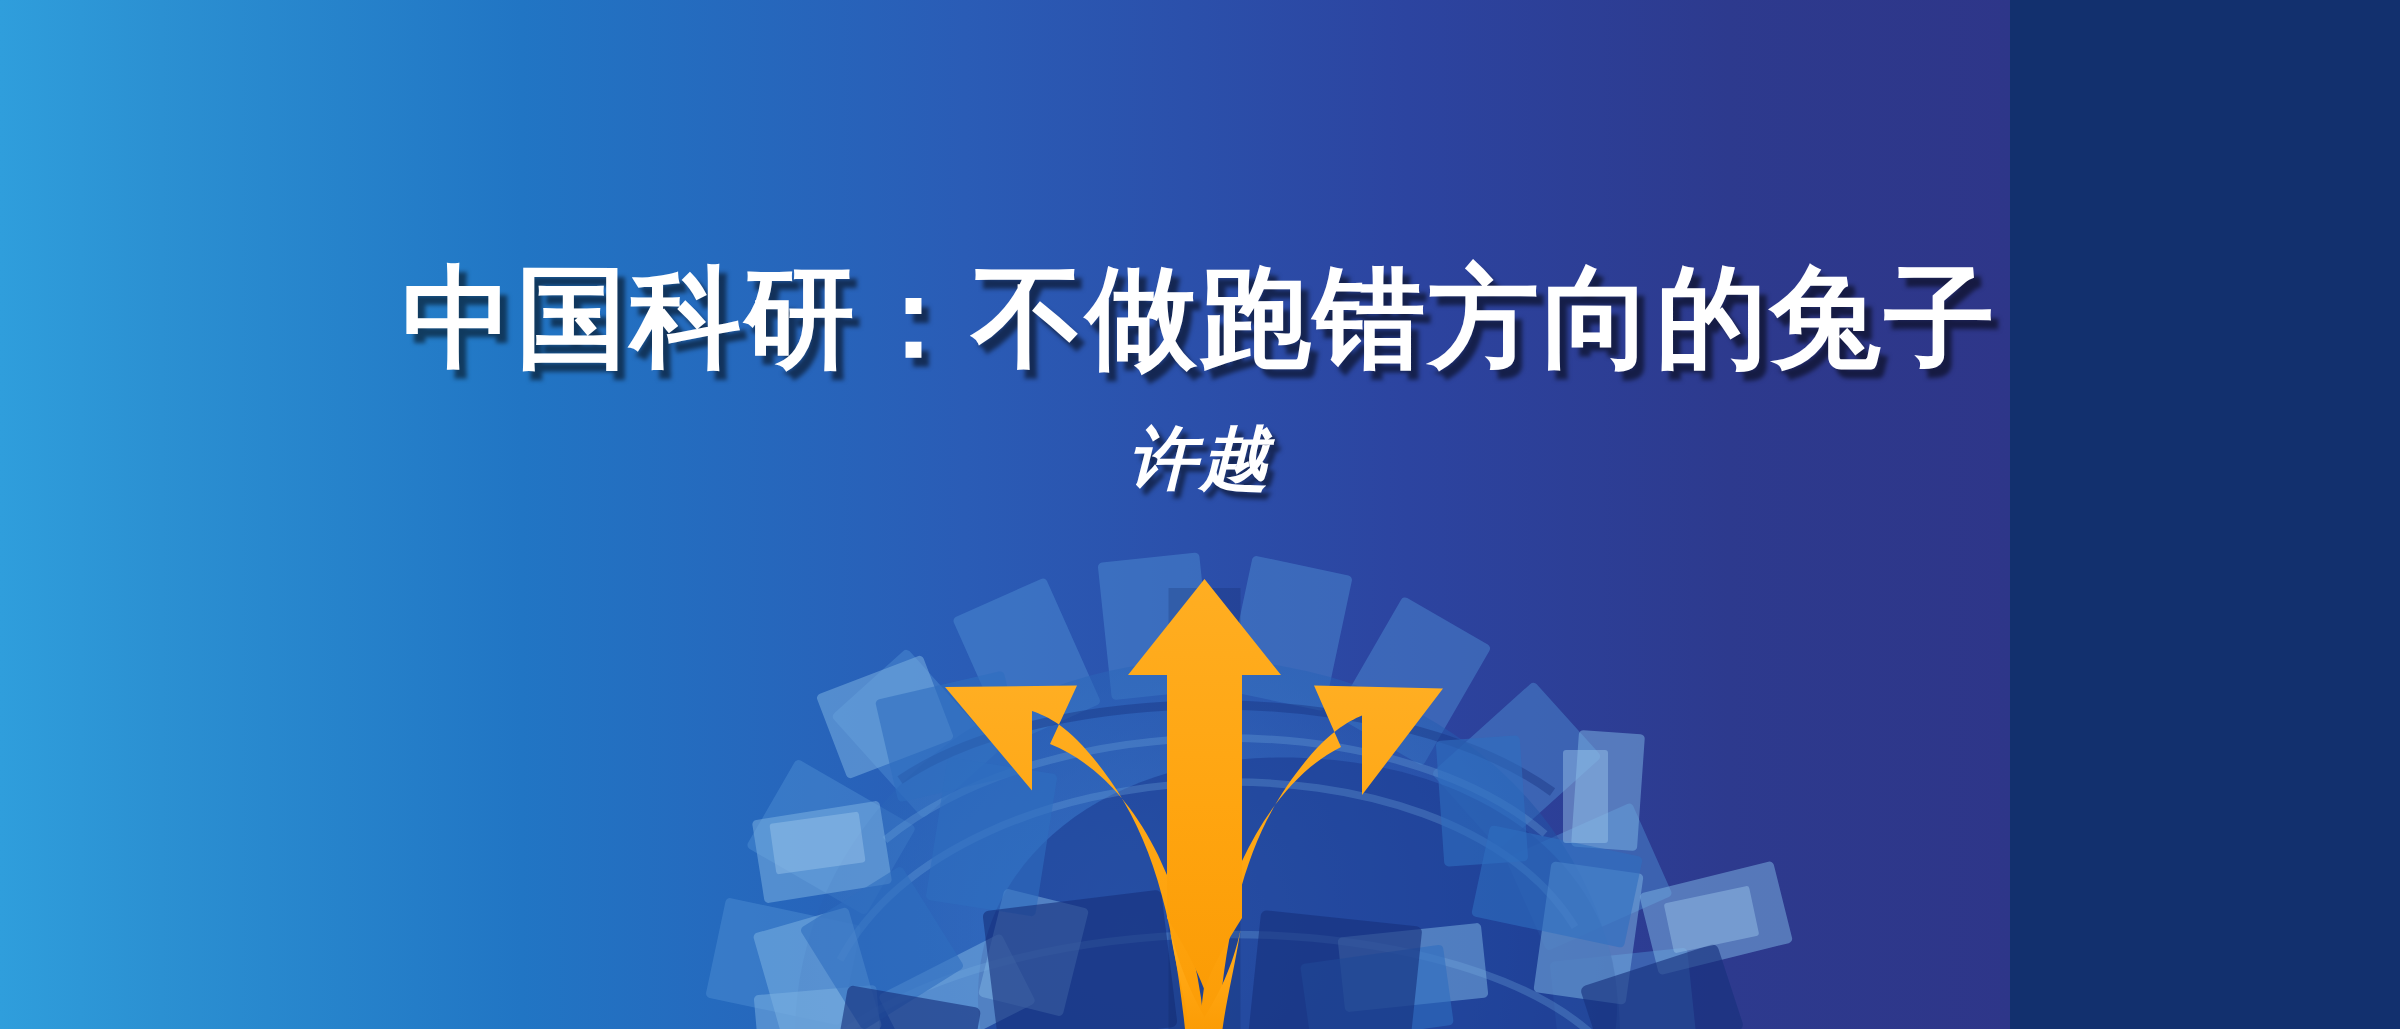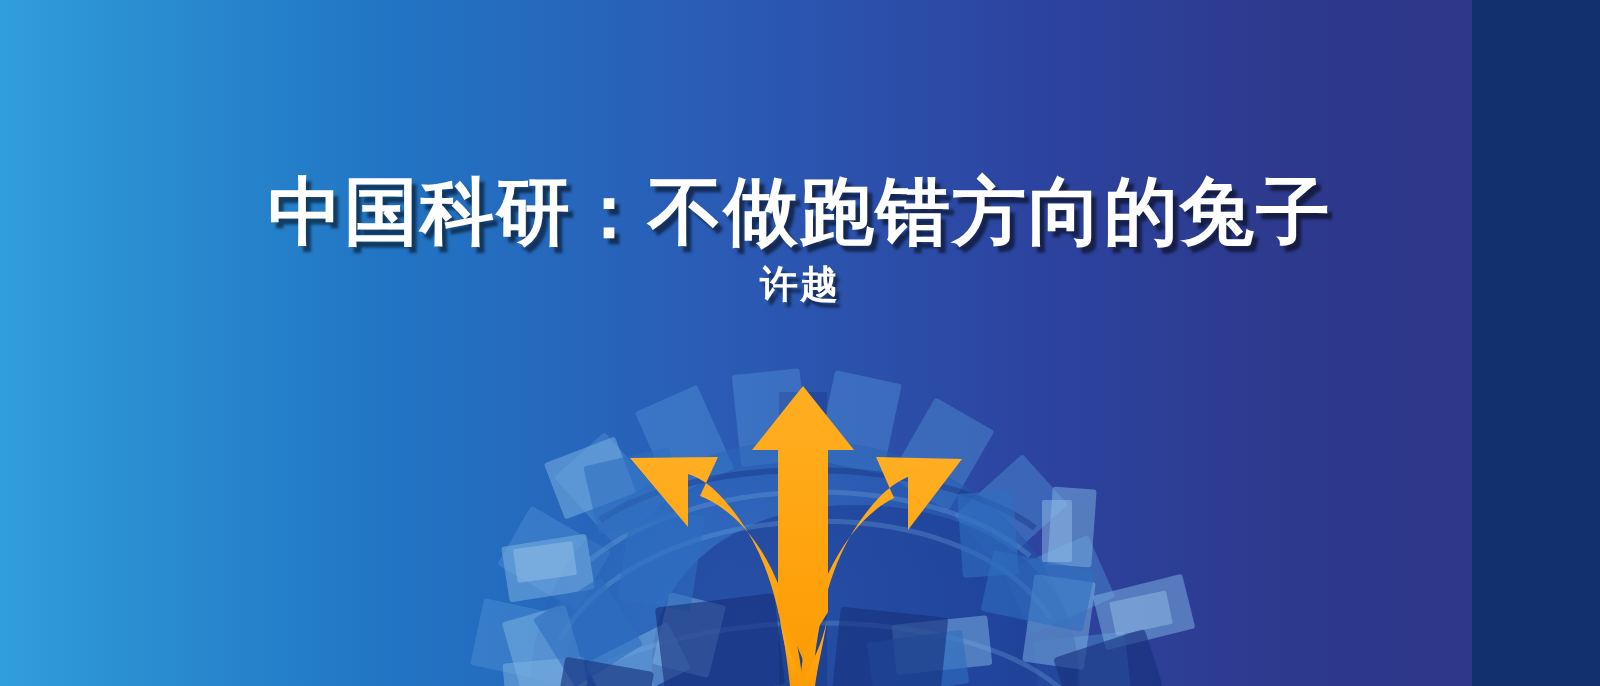--- a/index.html
+++ b/index.html
@@ -8,21 +8,21 @@
   html, body {
     width:1600px;
     height:686px;
     overflow:hidden;
     background:#12306e;
     font-family:"Liberation Sans","DejaVu Sans",sans-serif;
   }
 
   #slide {
     position:relative;
-    width:1472px;
+    width:1340px;
     height:686px;
     overflow:hidden;
     
     background:linear-gradient(90deg,
         #2f9edc 0%,
         #2b90d2 8%,
         #2175c4 26%,
         #2a5cb6 48%,
         #2c44a0 70%,
         #2d3a8e 86%,
@@ -51,28 +51,29 @@
     font-size:74px;
     font-weight:bold;
     line-height:1.08;
     letter-spacing:2px;
     color:#ffffff;
     text-shadow:5px 6px 3px rgba(0,0,0,0.52);
     white-space:nowrap;
   }
 
   #slide-subtitle {
-    margin-top:12px;
-    font-size:38px;
+    margin-top:28px;
+    font-size:46px;
     font-weight:bold;
     line-height:1.1;
     letter-spacing:2px;
     color:#ffffff;
     text-shadow:4px 5px 3px rgba(0,0,0,0.50);
     white-space:nowrap;
+    font-style:italic;
   }
 </style>
 </head>
 <body>
 
 <div id="slide">
 
   <svg id="artwork" viewBox="0 0 1600 686" preserveAspectRatio="none">
 
     <defs>

